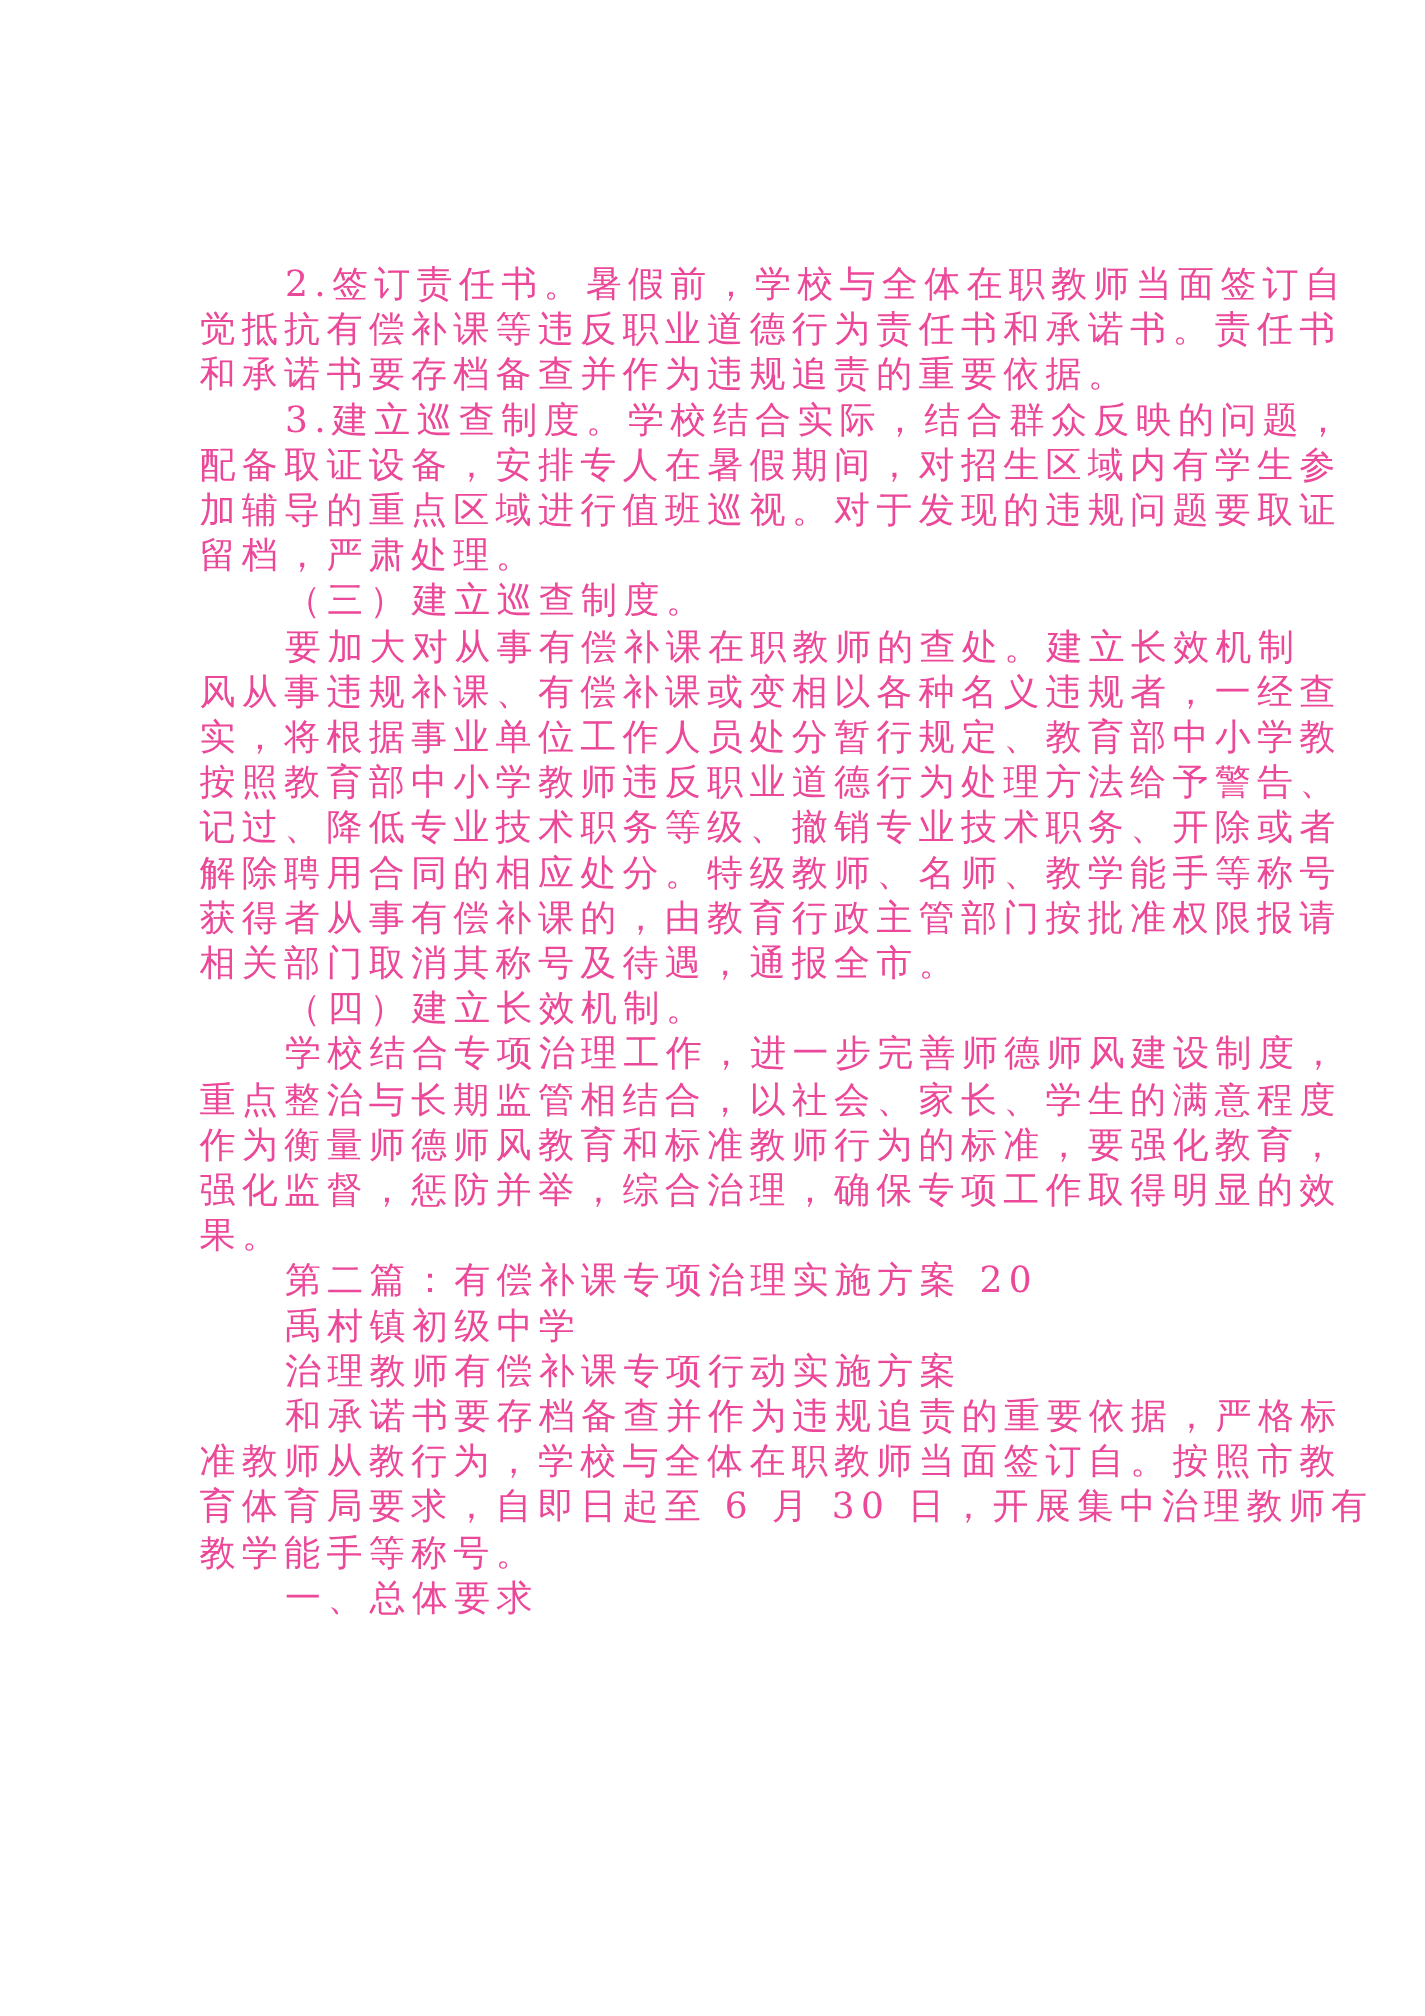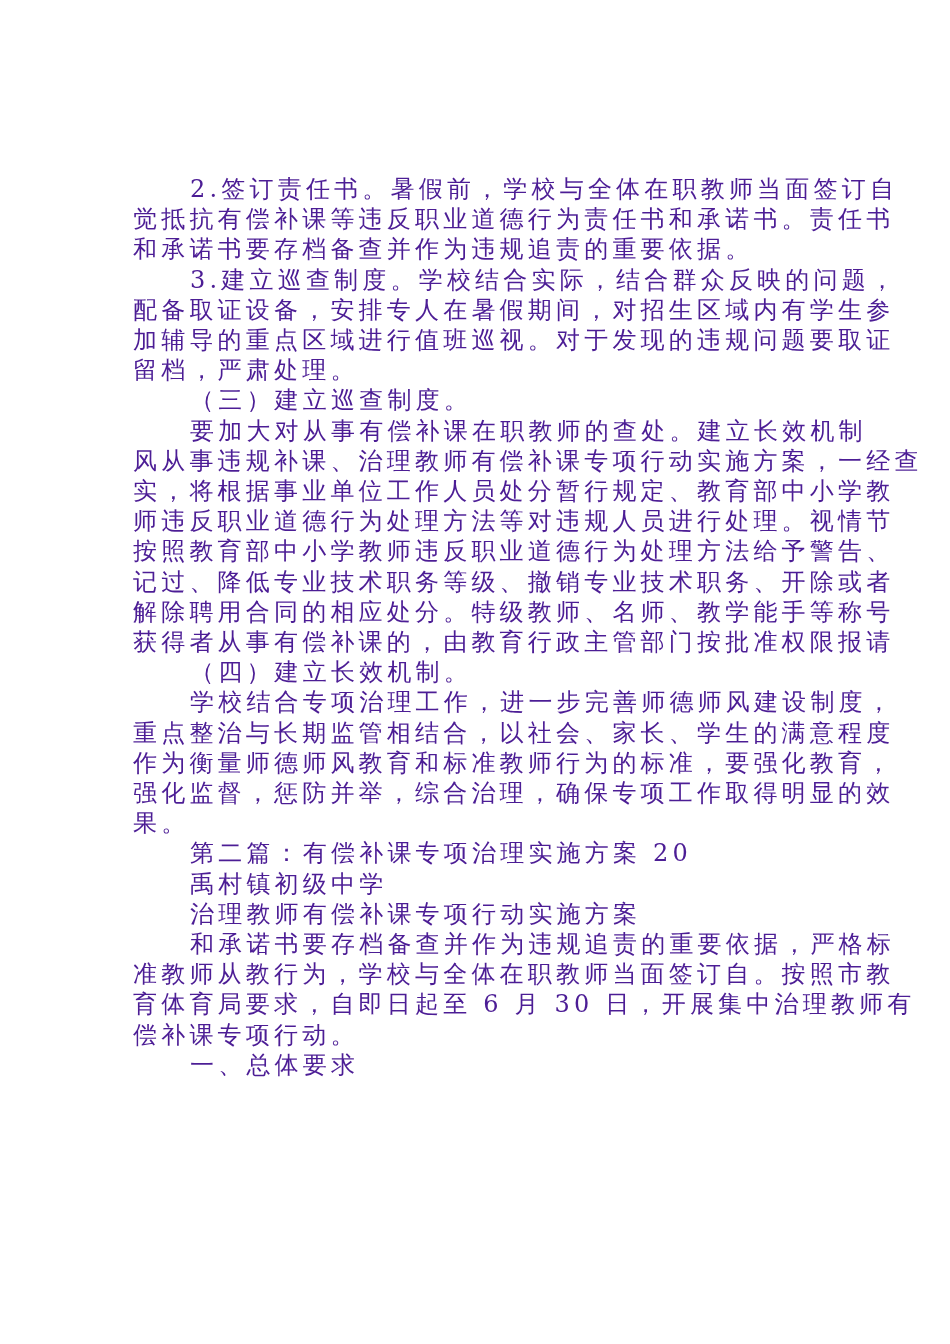--- a/index.html
+++ b/index.html
@@ -14,21 +14,21 @@
     overflow: hidden;
   }
   .page {
     position: absolute;
     left: 133px;
     top: 174px;
     width: 692px;
     font-family: "DejaVu Serif", "Liberation Serif", serif;
     font-size: 24px;
     line-height: 30.2px;
-    color: #4c1d95;
+    color: #ec4899;
     letter-spacing: 4.2px;
   }
   .para {
     margin: 0;
     padding: 0;
     text-indent: 57px;
     text-align: justify;
     text-align-last: left;
     word-break: break-all;
   }
@@ -52,27 +52,27 @@
     <span class="line" style="margin-left:-57px">加辅导的重点区域进行值班巡视。对于发现的违规问题要取证</span>
     <span class="line" style="margin-left:-57px">留档，严肃处理。</span>
   </div>
 
   <div class="para heading">
     <span class="line" style="margin-left:0">（三）建立巡查制度。</span>
   </div>
 
   <div class="para">
     <span class="line">要加大对从事有偿补课在职教师的查处。建立长效机制</span>
-    <span class="line" style="margin-left:-57px">风从事违规补课、治理教师有偿补课专项行动实施方案，一经查</span>
+    <span class="line" style="margin-left:-57px">风从事违规补课、有偿补课或变相以各种名义违规者，一经查</span>
     <span class="line" style="margin-left:-57px">实，将根据事业单位工作人员处分暂行规定、教育部中小学教</span>
-    <span class="line" style="margin-left:-57px">师违反职业道德行为处理方法等对违规人员进行处理。视情节</span>
     <span class="line" style="margin-left:-57px">按照教育部中小学教师违反职业道德行为处理方法给予警告、</span>
     <span class="line" style="margin-left:-57px">记过、降低专业技术职务等级、撤销专业技术职务、开除或者</span>
     <span class="line" style="margin-left:-57px">解除聘用合同的相应处分。特级教师、名师、教学能手等称号</span>
     <span class="line" style="margin-left:-57px">获得者从事有偿补课的，由教育行政主管部门按批准权限报请</span>
+    <span class="line" style="margin-left:-57px">相关部门取消其称号及待遇，通报全市。</span>
   </div>
 
   <div class="para heading">
     <span class="line">（四）建立长效机制。</span>
   </div>
 
   <div class="para">
     <span class="line">学校结合专项治理工作，进一步完善师德师风建设制度，</span>
     <span class="line" style="margin-left:-57px">重点整治与长期监管相结合，以社会、家长、学生的满意程度</span>
     <span class="line" style="margin-left:-57px">作为衡量师德师风教育和标准教师行为的标准，要强化教育，</span>
@@ -91,20 +91,20 @@
   </div>
 
   <div class="para heading">
     <span class="line">治理教师有偿补课专项行动实施方案</span>
   </div>
 
   <div class="para">
     <span class="line">和承诺书要存档备查并作为违规追责的重要依据，严格标</span>
     <span class="line" style="margin-left:-57px">准教师从教行为，学校与全体在职教师当面签订自。按照市教</span>
     <span class="line" style="margin-left:-57px">育体育局要求，自即日起至 6 月 30 日，开展集中治理教师有</span>
-    <span class="line" style="margin-left:-57px">偿补课专项行动。</span>
+    <span class="line" style="margin-left:-57px">教学能手等称号。</span>
   </div>
 
   <div class="para heading">
     <span class="line">一、总体要求</span>
   </div>
 
 </div>
 
 </body></html>

